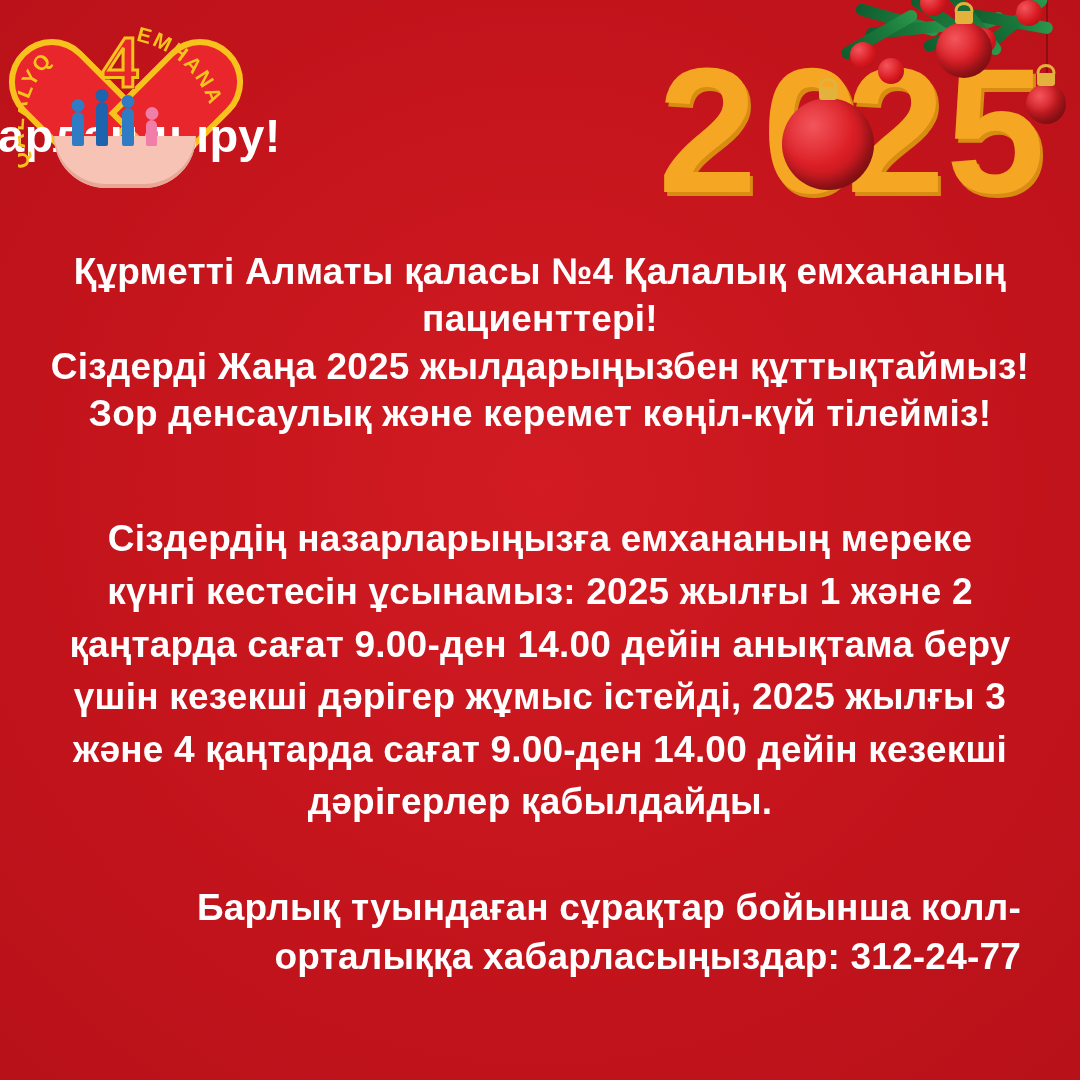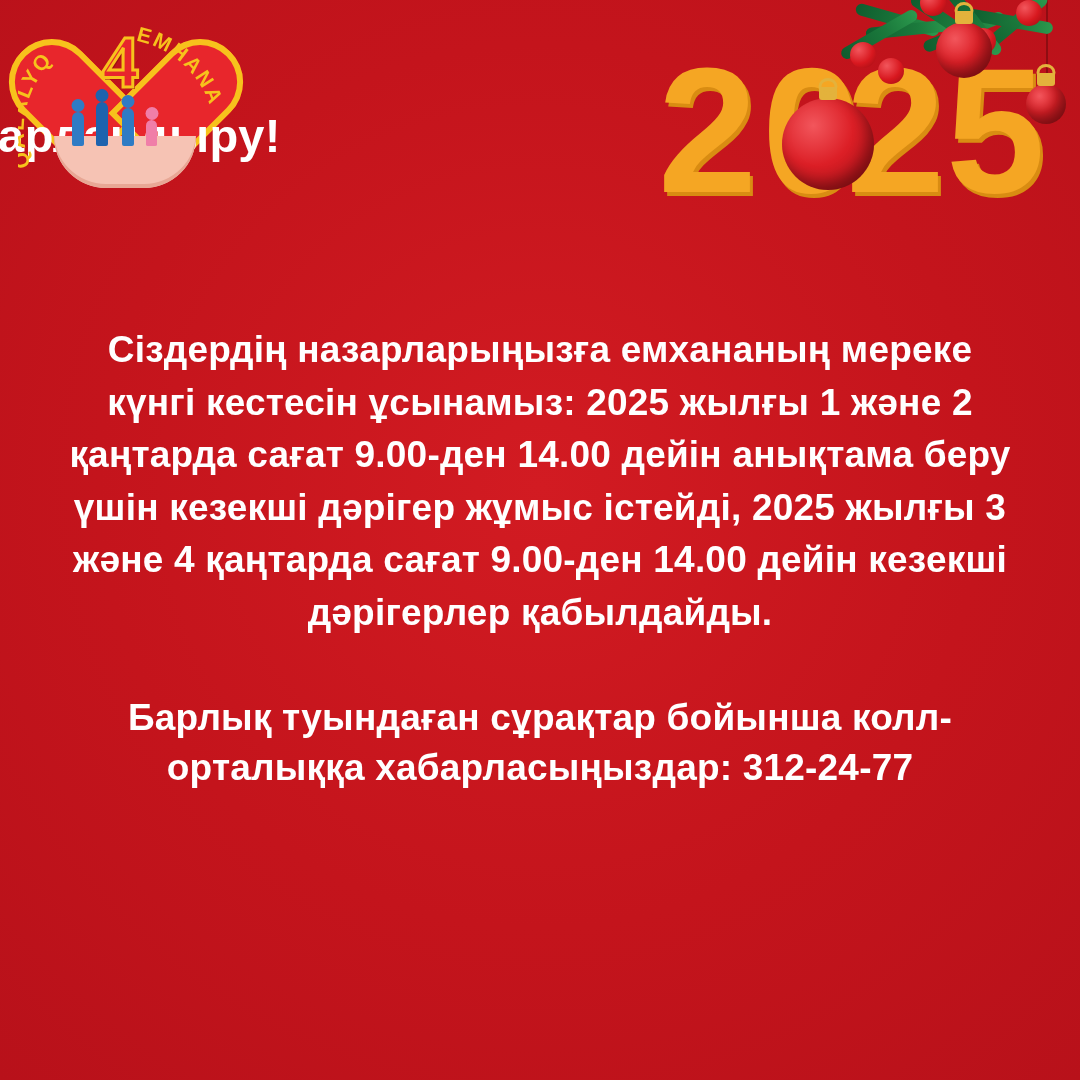--- a/index.html
+++ b/index.html
@@ -255,20 +255,21 @@
     width: 1010px;
     margin-top: 76px;
     letter-spacing: 0.2px;
   }
   .p3 {
     font-size: 37px;
     line-height: 1.34;
     width: 1010px;
     margin-top: 54px;
     letter-spacing: 0.2px;
+    text-align: right;
   }
 </style>
 </head>
 <body>
 
 <div class="poster">
 
   <div class="logo">
     <div class="logo-heart"></div>
     <div class="logo-hand"></div>
@@ -327,17 +328,18 @@
       <span class="needle" style="left:126px;top:-4px;  transform: rotate(52deg);"></span>
       <span class="berry" style="left:30px;  top:58px;"></span>
       <span class="berry" style="left:58px;  top:74px;"></span>
       <span class="berry" style="left:100px; top:6px;"></span>
       <span class="berry" style="left:150px; top:44px;"></span>
       <span class="berry" style="left:196px; top:16px;"></span>
     </div>
   </div>
 
   <div class="body-text">
+    <p class="para p1">Құрметті Алматы қаласы №4 Қалалық емхананың пациенттері!<br>Сіздерді Жаңа 2025 жылдарыңызбен құттықтаймыз!<br>Зор денсаулық және керемет көңіл-күй тілейміз!</p>
     <p class="para p2">Сіздердің назарларыңызға емхананың мереке күнгі кестесін ұсынамыз: 2025 жылғы 1 және 2 қаңтарда  сағат 9.00-ден 14.00 дейін анықтама беру үшін кезекші дәрігер жұмыс істейді, 2025 жылғы 3 және 4 қаңтарда сағат 9.00-ден 14.00 дейін кезекші дәрігерлер қабылдайды.</p>
     <p class="para p3">Барлық туындаған сұрақтар бойынша колл-орталыққа хабарласыңыздар: 312-24-77</p>
   </div>
 
 </div>
 
 </body></html>

